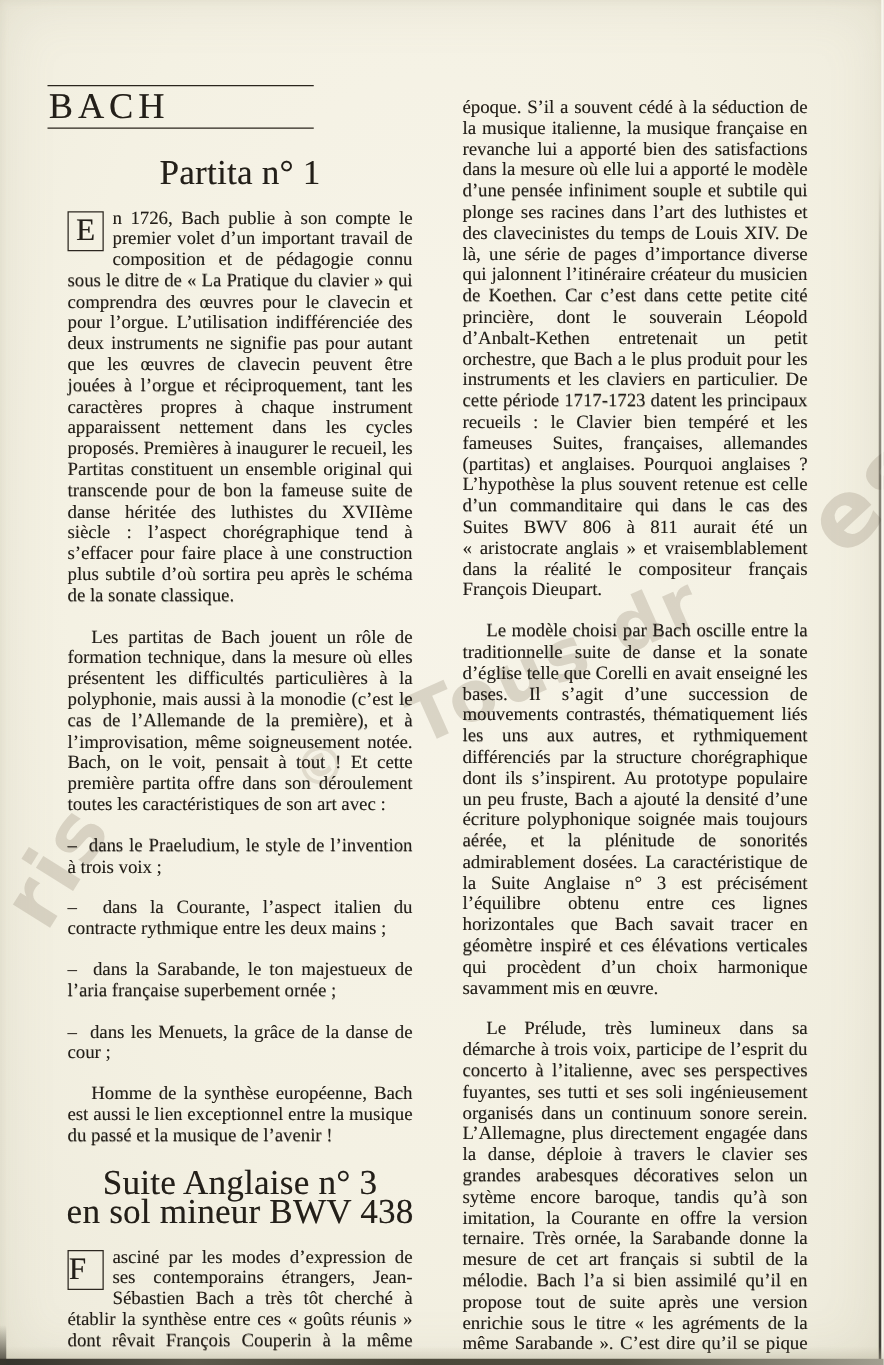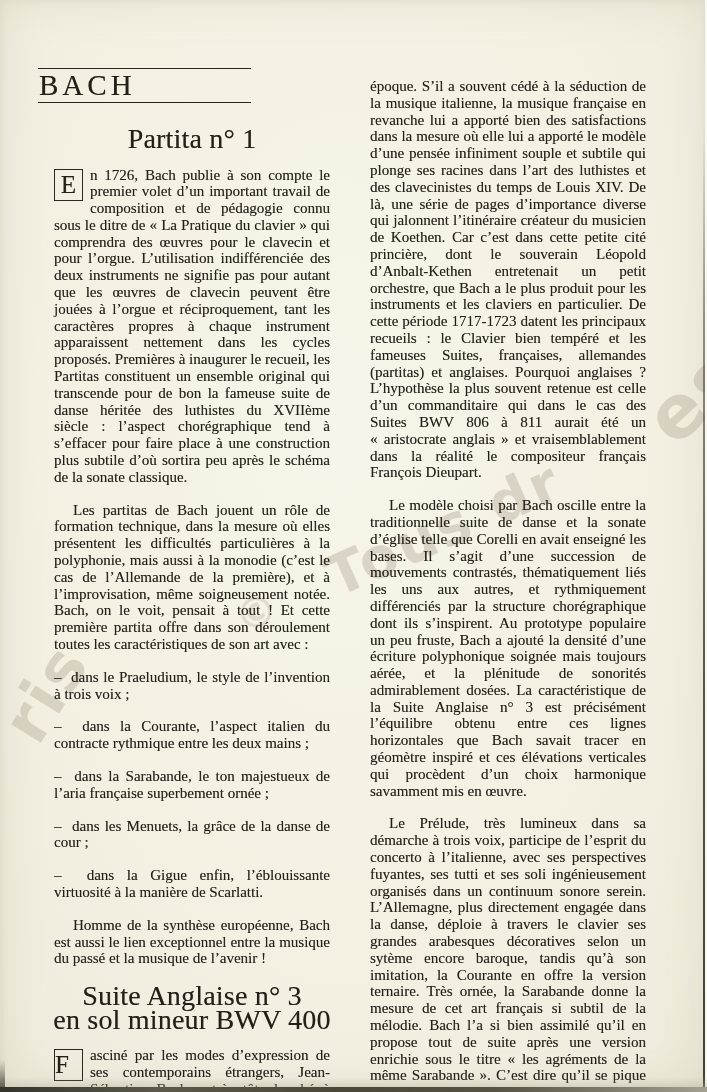--- a/index.html
+++ b/index.html
@@ -100,28 +100,27 @@
           <span class="line">Partita n°&nbsp;1</span>
         </h2>
         <p class="body-p">
           <span class="dropcap">E</span><span>n 1726, Bach publie à son compte le premier volet d’un important travail de composition et de pédagogie connu sous le ditre de «&nbsp;La Pratique du clavier&nbsp;» qui comprendra des œuvres pour le clavecin et pour l’orgue. L’utilisation indifférenciée des deux instruments ne signifie pas pour autant que les œuvres de clavecin peuvent être jouées à l’orgue et réciproquement, tant les caractères propres à chaque instrument apparaissent nettement dans les cycles proposés. Premières à inaugurer le recueil, les Partitas constituent un ensemble original qui transcende pour de bon la fameuse suite de danse héritée des luthistes du XVIIème siècle&nbsp;: l’aspect chorégraphique tend à s’effacer pour faire place à une construction plus subtile d’où sortira peu après le schéma de la sonate classique.</span>
         </p>
         <p class="body-p indent">Les partitas de Bach jouent un rôle de formation technique, dans la mesure où elles présentent les difficultés particulières à la polyphonie, mais aussi à la monodie (c’est le cas de l’Allemande de la première), et à l’improvisation, même soigneusement notée. Bach, on le voit, pensait à tout&nbsp;! Et cette première partita offre dans son déroulement toutes les caractéristiques de son art avec&nbsp;:</p>
         <p class="body-p dash">–&nbsp; dans le Praeludium, le style de l’invention à trois voix&nbsp;;</p>
         <p class="body-p dash">–&nbsp; dans la Courante, l’aspect italien du contracte rythmique entre les deux mains&nbsp;;</p>
         <p class="body-p dash">–&nbsp; dans la Sarabande, le ton majestueux de l’aria française superbement ornée&nbsp;;</p>
         <p class="body-p dash">–&nbsp; dans les Menuets, la grâce de la danse de cour&nbsp;;</p>
-        <p class="body-p dash">–&nbsp; dans la Gigue enfin, l’éblouissante virtuosité à la manière de Scarlatti.</p>
         <p class="body-p indent">Homme de la synthèse européenne, Bach est aussi le lien exceptionnel entre la musique du passé et la musique de l’avenir&nbsp;!</p>
       </section>
 
       <section class="article-2">
         <h2 class="article-title">
           <span class="line">Suite Anglaise n°&nbsp;3</span>
-          <span class="line">en sol mineur BWV 400</span>
+          <span class="line">en sol mineur BWV 438</span>
         </h2>
         <p class="body-p continues">
           <span class="dropcap">F</span><span>asciné par les modes d’expression de ses contemporains étrangers, Jean-Sébastien Bach a très tôt cherché à établir la synthèse entre ces «&nbsp;goûts réunis&nbsp;» dont rêvait François Couperin à la même</span>
         </p>
       </section>
     </div>
 
     <div class="col">
       <p class="body-p">époque. S’il a souvent cédé à la séduction de la musique italienne, la musique française en revanche lui a apporté bien des satisfactions dans la mesure où elle lui a apporté le modèle d’une pensée infiniment souple et subtile qui plonge ses racines dans l’art des luthistes et des clavecinistes du temps de Louis XIV. De là, une série de pages d’importance diverse qui jalonnent l’itinéraire créateur du musicien de Koethen. Car c’est dans cette petite cité princière, dont le souverain Léopold d’Anbalt-Kethen entretenait un petit orchestre, que Bach a le plus produit pour les instruments et les claviers en particulier. De cette période 1717-1723 datent les principaux recueils&nbsp;: le Clavier bien tempéré et les fameuses Suites, françaises, allemandes (partitas) et anglaises. Pourquoi anglaises&nbsp;? L’hypothèse la plus souvent retenue est celle d’un commanditaire qui dans le cas des Suites BWV 806 à 811 aurait été un «&nbsp;aristocrate anglais&nbsp;» et vraisemblablement dans la réalité le compositeur français François Dieupart.</p>
       <p class="body-p indent">Le modèle choisi par Bach oscille entre la traditionnelle suite de danse et la sonate d’église telle que Corelli en avait enseigné les bases. Il s’agit d’une succession de mouvements contrastés, thématiquement liés les uns aux autres, et rythmiquement différenciés par la structure chorégraphique dont ils s’inspirent. Au prototype populaire un peu fruste, Bach a ajouté la densité d’une écriture polyphonique soignée mais toujours aérée, et la plénitude de sonorités admirablement dosées. La caractéristique de la Suite Anglaise n°&nbsp;3 est précisément l’équilibre obtenu entre ces lignes horizontales que Bach savait tracer en géomètre inspiré et ces élévations verticales qui procèdent d’un choix harmonique savamment mis en œuvre.</p>

